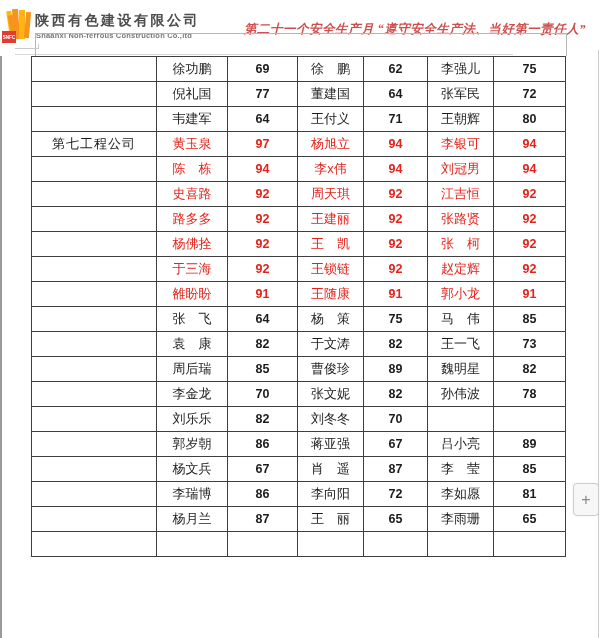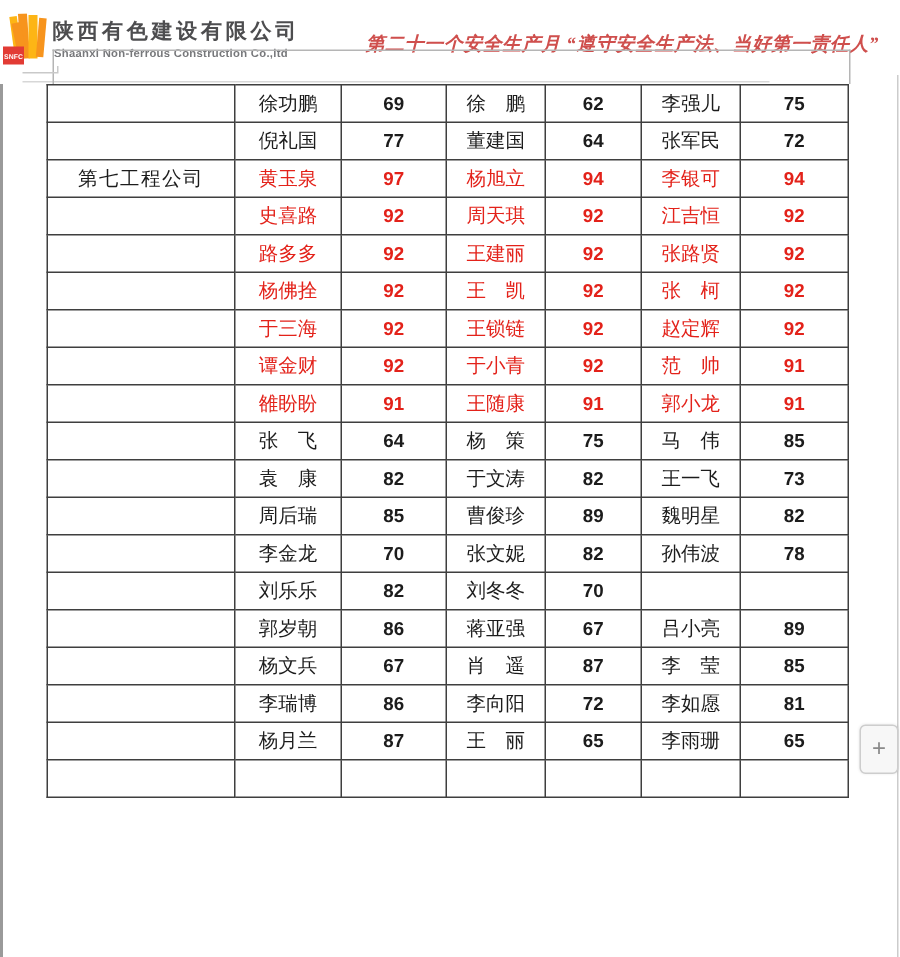--- a/index.html
+++ b/index.html
@@ -108,31 +108,49 @@
         </tr>
         <tr>
           <td class="company"></td>
           <td class="name">倪礼国</td>
           <td class="score">77</td>
           <td class="name">董建国</td>
           <td class="score">64</td>
           <td class="name">张军民</td>
           <td class="score">72</td>
         </tr>
+        <tr>
+          <td class="company"></td>
+          <td class="name">韦建军</td>
+          <td class="score">64</td>
+          <td class="name">王付义</td>
+          <td class="score">71</td>
+          <td class="name">王朝辉</td>
+          <td class="score">80</td>
+        </tr>
         <tr class="red">
           <td class="company">第七工程公司</td>
           <td class="name">黄玉泉</td>
           <td class="score">97</td>
           <td class="name">杨旭立</td>
           <td class="score">94</td>
           <td class="name">李银可</td>
           <td class="score">94</td>
         </tr>
         <tr class="red">
           <td class="company"></td>
+          <td class="name">陈　栋</td>
+          <td class="score">94</td>
+          <td class="name">李x伟</td>
+          <td class="score">94</td>
+          <td class="name">刘冠男</td>
+          <td class="score">94</td>
+        </tr>
+        <tr class="red">
+          <td class="company"></td>
           <td class="name">史喜路</td>
           <td class="score">92</td>
           <td class="name">周天琪</td>
           <td class="score">92</td>
           <td class="name">江吉恒</td>
           <td class="score">92</td>
         </tr>
         <tr class="red">
           <td class="company"></td>
           <td class="name">路多多</td>
@@ -152,29 +170,20 @@
           <td class="score">92</td>
         </tr>
         <tr class="red">
           <td class="company"></td>
           <td class="name">于三海</td>
           <td class="score">92</td>
           <td class="name">王锁链</td>
           <td class="score">92</td>
           <td class="name">赵定辉</td>
           <td class="score">92</td>
-        </tr>
-        <tr class="red">
-          <td class="company"></td>
-          <td class="name">谭金财</td>
-          <td class="score">92</td>
-          <td class="name">于小青</td>
-          <td class="score">92</td>
-          <td class="name">范　帅</td>
-          <td class="score">91</td>
         </tr>
         <tr class="red">
           <td class="company"></td>
           <td class="name">雒盼盼</td>
           <td class="score">91</td>
           <td class="name">王随康</td>
           <td class="score">91</td>
           <td class="name">郭小龙</td>
           <td class="score">91</td>
         </tr>

